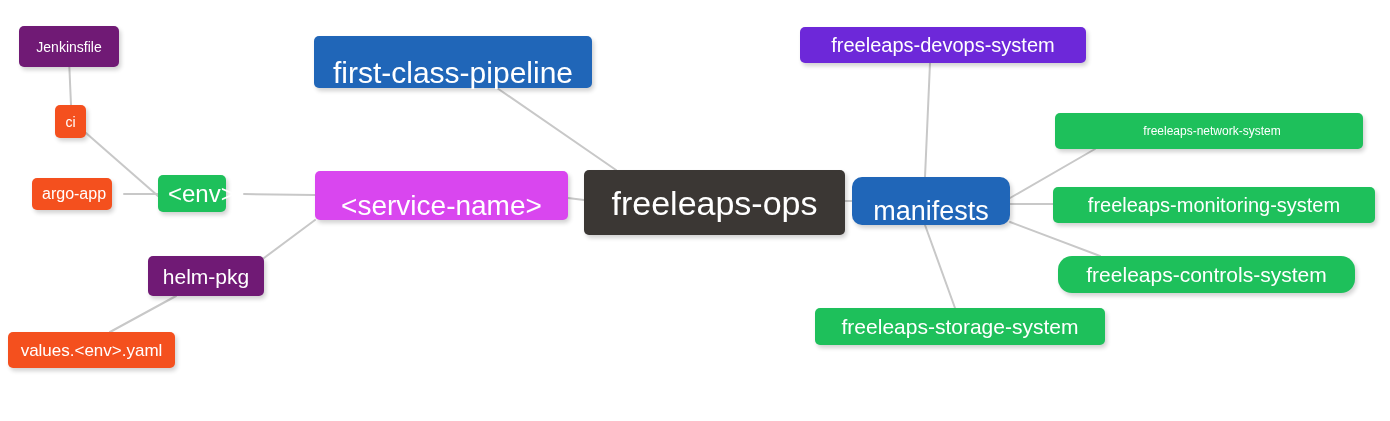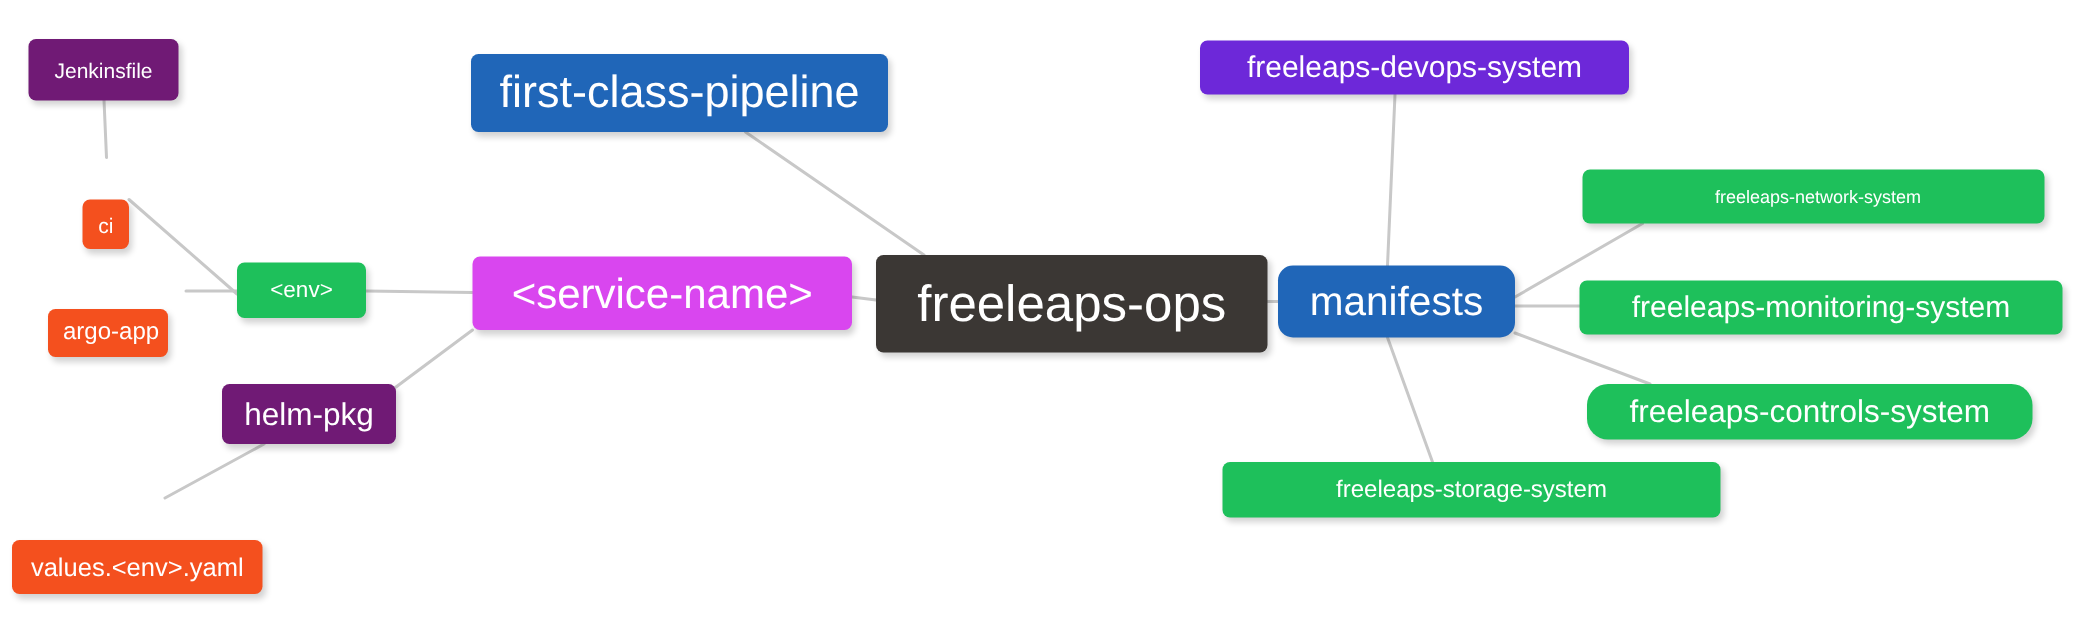--- a/index.html
+++ b/index.html
@@ -41,23 +41,23 @@
     box-shadow: 2px 3px 4px rgba(0,0,0,0.18);
     padding: 0 10px;
     letter-spacing: 0px;
   }
   .node span {
     display: block;
     width: 100%;
   }
   
   .c-root   { background: #3b3734; }
-  .c-blue   { background: #2066b8; }
+  .c-blue   { background: #2066b8; align-items: flex-end; }
   .c-green  { background: #1ec05b; }
-  .c-red    { background: #f4501e; margin-top: 28px; }
+  .c-red    { background: #f4501e; }
   .c-orange { background: #fcaf2d; }
 </style>
 </head>
 <body>
 
 <div id="canvas">
   <svg id="edges" viewBox="0 0 1390 421" xmlns="http://www.w3.org/2000/svg">
       <line x1="69" y1="59" x2="71" y2="105" stroke="#c8c8c8" stroke-width="2" stroke-linecap="round"></line>
       <line x1="86" y1="133" x2="158" y2="196" stroke="#c8c8c8" stroke-width="2" stroke-linecap="round"></line>
       <line x1="124" y1="194" x2="158" y2="194" stroke="#c8c8c8" stroke-width="2" stroke-linecap="round"></line>
@@ -76,21 +76,21 @@
   <div id="node-layer">
       <div class="node c-orange" style="left: 19px; top: 26px; width: 100px; height: 41px; font-size: 14px; background: #701a75;">
         <span>Jenkinsfile</span>
       </div>
       <div class="node c-red" style="left: 55px; top: 105px; width: 31px; height: 33px; font-size: 14px; background: rgb(244, 80, 30);">
         <span>ci</span>
       </div>
       <div class="node c-red" style="left: 32px; top: 178px; width: 80px; height: 32px; font-size: 16px; background: rgb(244, 80, 30);">
         <span>argo-app</span>
       </div>
-      <div class="node c-green" style="left: 158px; top: 175px; width: 86px; height: 37px; font-size: 15px; background: rgb(30, 192, 91);">
+      <div class="node c-green" style="left: 158px; top: 175px; width: 68px; height: 37px; font-size: 24px; background: rgb(30, 192, 91);">
         <span>&lt;env&gt;</span>
       </div>
       <div class="node c-green" style="left: 148px; top: 256px; width: 116px; height: 40px; font-size: 21px; background: #701a75;">
         <span>helm-pkg</span>
       </div>
       <div class="node c-red" style="left: 8px; top: 332px; width: 167px; height: 36px; font-size: 17px; background: rgb(244, 80, 30);">
         <span>values.&lt;env&gt;.yaml</span>
       </div>
       <div class="node c-blue" style="left: 314px; top: 36px; width: 278px; height: 52px; font-size: 30px; background: rgb(32, 102, 184);">
         <span>first-class-pipeline</span>
@@ -109,17 +109,17 @@
       </div>
       <div class="node c-green" style="left: 1055px; top: 113px; width: 308px; height: 36px; font-size: 12px; background: rgb(30, 192, 91); padding-left: 16px;">
         <span>freeleaps-network-system</span>
       </div>
       <div class="node c-green" style="left: 1053px; top: 187px; width: 322px; height: 36px; font-size: 20px; background: rgb(30, 192, 91);">
         <span>freeleaps-monitoring-system</span>
       </div>
       <div class="node c-green" style="left: 1058px; top: 256px; width: 297px; height: 37px; font-size: 21px; background: rgb(30, 192, 91); border-radius: 14px;">
         <span>freeleaps-controls-system</span>
       </div>
-      <div class="node c-green" style="left: 815px; top: 308px; width: 332px; height: 37px; font-size: 16px; background: rgb(30, 192, 91); align-items: center;">
+      <div class="node c-green" style="left: 815px; top: 308px; width: 290px; height: 37px; font-size: 21px; background: rgb(30, 192, 91); align-items: center;">
         <span>freeleaps-storage-system</span>
       </div>
     </div>
 </div>
 
 </body></html>

